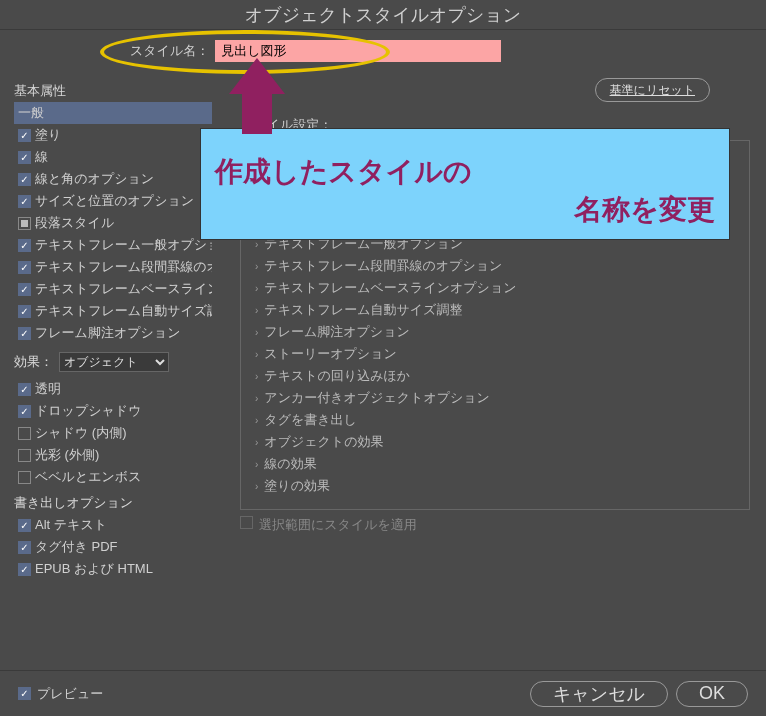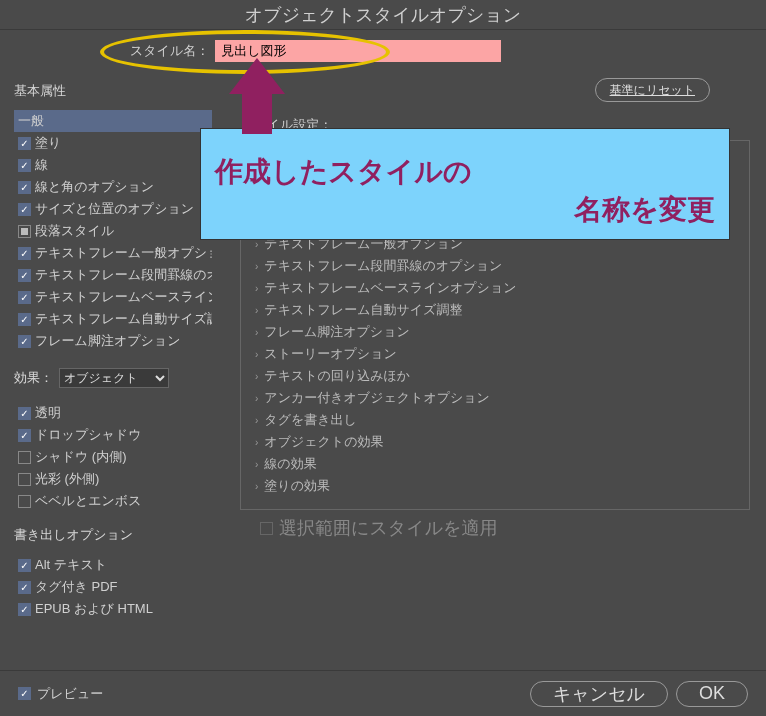--- a/index.html
+++ b/index.html
@@ -46,21 +46,21 @@
 }
 .columns {
   display: flex;
   height: 568px;
 }
 .sidebar {
   width: 220px;
   padding: 4px 8px 8px 14px;
   display: flex;
   flex-direction: column;
-  gap: 8px;
+  gap: 0;
   overflow: hidden;
 }
 .section-head {
   color: #d8d8d8;
   font-size: 13px;
   margin-top: 6px;
   margin-bottom: 2px;
 }
 .side-item {
   display: flex;
@@ -141,26 +141,24 @@
   font-size: 13px;
   color: #bbb;
   padding-left: 8px;
 }
 .tree-caret {
   font-size: 10px;
   color: #999;
 }
 .apply-row {
   display: flex;
-  align-items: center;
   gap: 6px;
   margin-top: 6px;
   color: #888;
-  font-size: 18px;
-  margin-left: 20px;
+  font-size: 13px;
 }
 .apply-row .chk { border-color:#666; }
 .footer {
   position: absolute;
   bottom: 0; left: 0; right: 0;
   height: 46px;
   display: flex;
   align-items: center;
   padding: 0 18px;
   border-top: 1px solid #3a3a3a;

